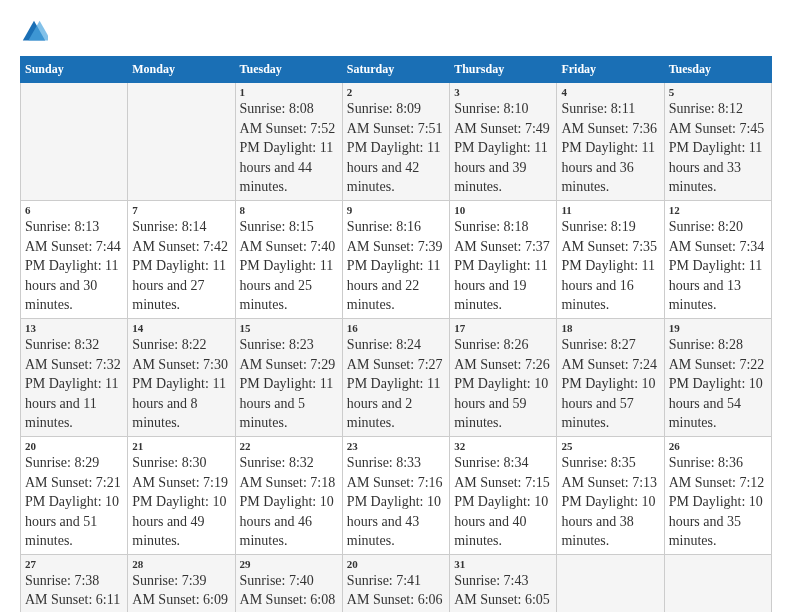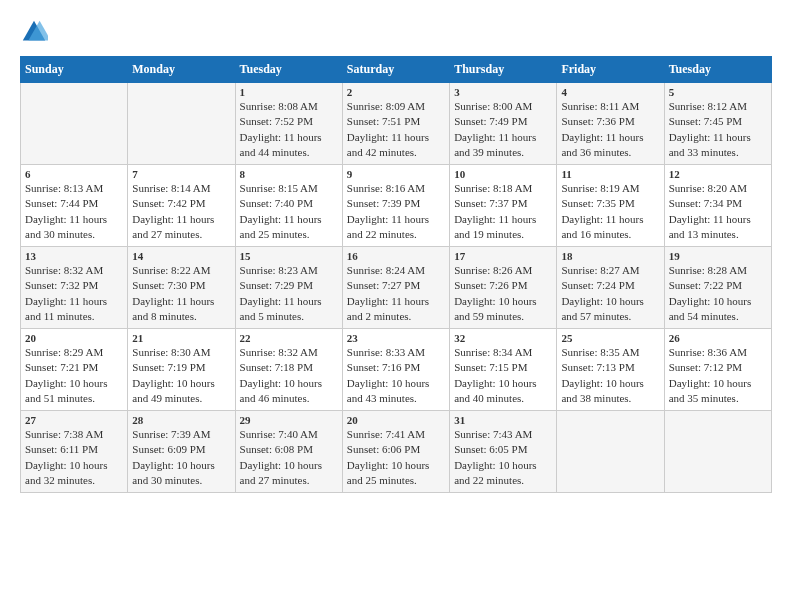--- a/index.html
+++ b/index.html
@@ -89,21 +89,21 @@
     .calendar tbody tr:nth-child(even) td {
       background: #fff;
     }
     .day-num {
       font-weight: bold;
       font-size: 11px;
       display: block;
       margin-bottom: 1px;
     }
     .cell-info {
-      font-size: 11px;
+      font-size: 14px;
       line-height: 1.4;
       color: #333;
     }
     .empty-cell {
       background: #f5f5f5;
     }
   </style>
 </head>
 <body>
 
@@ -148,21 +148,21 @@
 Daylight: 11 hours and 44 minutes.</div>
           </td>
           <td>
             <span class="day-num">2</span>
             <div class="cell-info">Sunrise: 8:09 AM
 Sunset: 7:51 PM
 Daylight: 11 hours and 42 minutes.</div>
           </td>
           <td>
             <span class="day-num">3</span>
-            <div class="cell-info">Sunrise: 8:00 AM
+            <div class="cell-info">Sunrise: 8:10 AM
 Sunset: 7:49 PM
 Daylight: 11 hours and 39 minutes.</div>
           </td>
           <td>
             <span class="day-num">4</span>
             <div class="cell-info">Sunrise: 8:11 AM
 Sunset: 7:36 PM
 Daylight: 11 hours and 36 minutes.</div>
           </td>
           <td>

